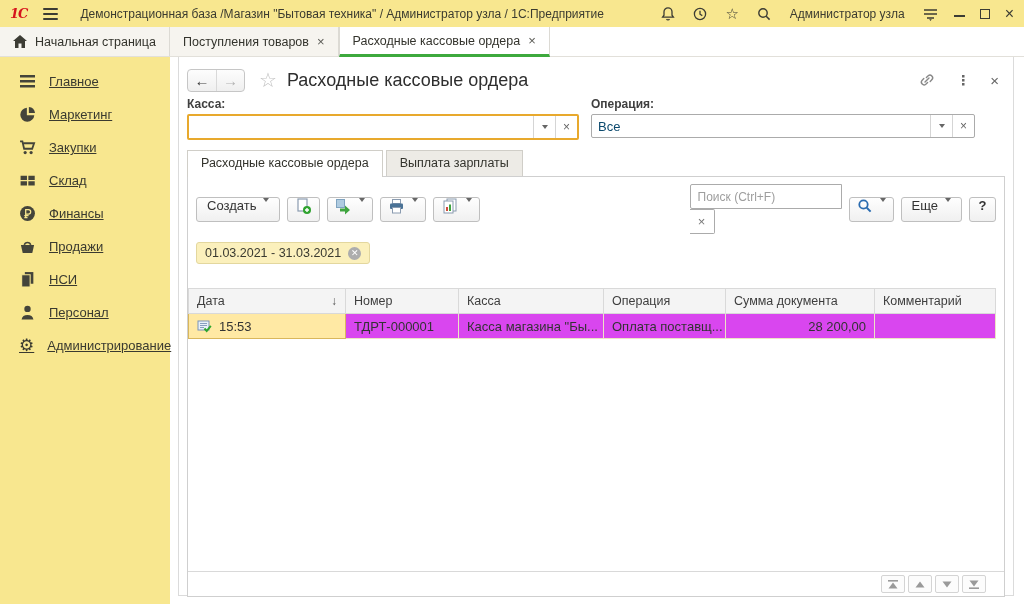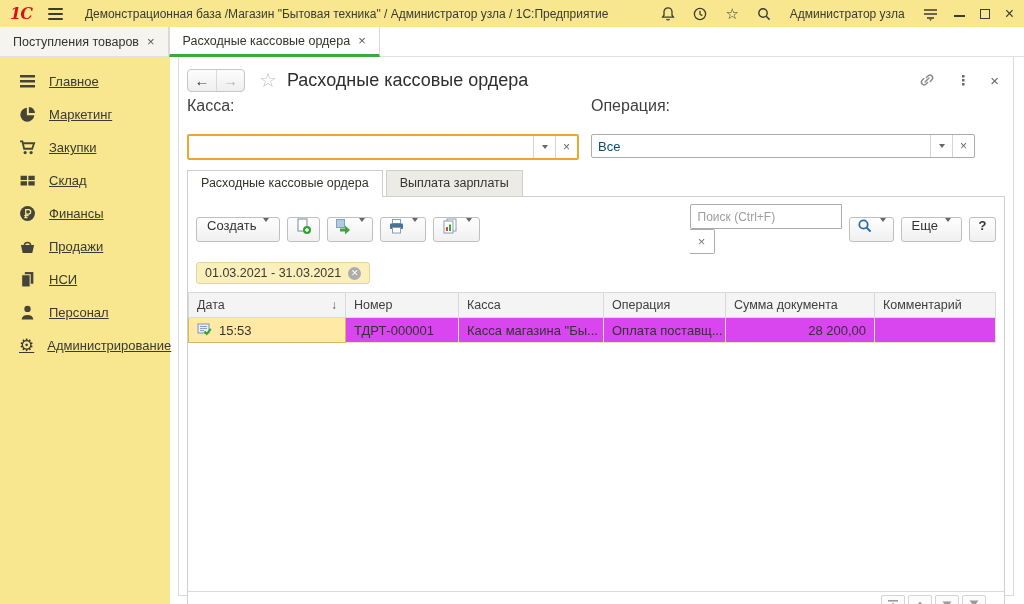--- a/index.html
+++ b/index.html
@@ -1,21 +1,21 @@
 <!DOCTYPE html>
 <html><head>
 <meta charset="utf-8">
 <style>
   * { margin:0; padding:0; box-sizing:border-box; }
   html,body { width:1024px; height:604px; overflow:hidden; background:#fff;
     font-family:"Liberation Sans","DejaVu Sans",sans-serif; font-size:13px; color:#333; }
 
   
   .titlebar { height:27px; background:#F8E78F; display:flex; align-items:center; padding:0 10px; gap:10px; }
-  .logo { font-family:"DejaVu Serif",serif; font-style:italic; font-weight:bold; font-size:16px; color:#D6131C; letter-spacing:-1px; margin-right:6px; }
+  .logo { font-family:"DejaVu Serif",serif; font-style:italic; font-weight:bold; font-size:13px; color:#D6131C; letter-spacing:-1px; margin-right:6px; }
   .burger { display:inline-flex; flex-direction:column; gap:3px; margin-right:12px; cursor:pointer; }
   .burger i { width:15px; height:2px; background:#3C3C34; border-radius:1px; }
   .tb-title { font-size:12px; color:#3B3B30; white-space:nowrap; }
   .tb-right { margin-left:auto; display:flex; align-items:center; gap:15px; }
   .tb-ic { width:17px; height:17px; display:inline-flex; align-items:center; justify-content:center; cursor:pointer; }
   .tb-ic svg { display:block; }
   .tb-star { font-size:15px; color:#3C3C34; }
   .tb-user { font-size:12px; color:#3B3B30; margin:0 2px; }
   .win-min { width:11px; height:11px; position:relative; cursor:pointer; }
   .win-min::after { content:""; position:absolute; left:0; right:0; bottom:2px; border-bottom:2px solid #3C3C34; }
@@ -45,21 +45,21 @@
   .navbtn.disabled { color:#B3B3B3; border-left:1px solid #D9D9D9; cursor:default; }
   .fav-star { font-size:20px; color:#C2C2C2; margin:0 10px 0 14px; cursor:pointer; }
   .page-title { font-size:18px; font-weight:400; color:#2E2E2E; white-space:nowrap; }
   .fh-right { margin-left:auto; display:flex; align-items:center; gap:20px; padding-right:6px; }
   .fh-ic { color:#777; cursor:pointer; display:inline-flex; align-items:center; }
   .fh-dots { font-size:14px; color:#666; letter-spacing:0; font-weight:bold; }
   .fh-close { font-size:15px; color:#666; }
 
   
   .fields-row { display:flex; gap:12px; }
-  .field label { display:block; font-size:16px; color:#3F3F3F; margin-bottom:19px; }
+  .field label { display:block; font-size:12px; color:#3F3F3F; margin-bottom:3px;font-weight:bold; }
   .control { display:flex; height:24px; border:1px solid #ABABAB; border-radius:2px; background:#fff; align-items:stretch; }
   .control.focused { border:2px solid #E8A92D; height:26px; }
   .control input { border:none; outline:none; flex:1; padding:0 6px; font-size:13px; font-family:inherit; background:transparent; color:#0c4a6e; }
   .ctl-btn { width:22px; display:flex; align-items:center; justify-content:center; border-left:1px solid #D5D5D5; color:#666; cursor:pointer; font-size:12px; }
   .tri { width:0; height:0; border-left:3.5px solid transparent; border-right:3.5px solid transparent; border-top:4px solid #666; }
   .w-kassa { width:392px; }
   .w-oper { width:384px; }
 
   
   .inner-tabs { display:flex; margin-top:10px; position:relative; z-index:2; }
@@ -77,28 +77,28 @@
   .search-wrap input::placeholder { color:#9E9E9E; }
   .search-clear { width:25px; height:25px; border:1px solid #ABABAB; border-left:none; border-radius:0 2px 2px 0; background:#fff; display:flex; align-items:center; justify-content:center; color:#777; cursor:pointer; }
   .btn.help { width:27px; padding:0; font-weight:bold; }
 
   
   .chip-row { padding:1px 8px 8px; }
   .chip { display:inline-flex; align-items:center; gap:7px; background:#FBF0BC; border:1px solid #E3D79E; border-radius:3px; padding:3px 8px; font-size:12.5px; color:#3A3A30; }
   .chip-x { width:13px; height:13px; border-radius:50%; background:#ADADAD; color:#fff; font-size:9px; line-height:13px; text-align:center; cursor:pointer; }
 
   
-  .grid { margin-right:8px; border-collapse:collapse; width:calc(100% - 8px); table-layout:fixed; }
+  .grid { margin-right:8px; border-collapse:collapse; width:calc(100% - 8px); table-layout:fixed;margin-top:16px; }
   .grid th { background:#F4F4F4; border:1px solid #D9D9D9; font-weight:400; font-size:12.5px; color:#3E3E3E; text-align:left; padding:4px 8px; height:25px; }
   .grid td { border:1px solid #EDE3C4; background:#d946ef; font-size:13px; color:#333; padding:2px 8px; height:25px; white-space:nowrap; overflow:hidden; }
   .grid td.sel { background:#FFE9A4; border:1px solid #D9B75C; }
   .th-date { display:flex; justify-content:space-between; align-items:center; }
   .sort-arrow { color:#555; font-size:12px; }
   .td-amount { text-align:right; }
-  .cell-date { display:flex; gap:7px; }
+  .cell-date { display:flex; align-items:center; gap:7px; }
 
   .fill { flex:1; }
   .bottom-strip { border-top:1px solid #D9D9D9; height:25px; display:flex; align-items:center; justify-content:flex-end; gap:3px; padding-right:18px; }
   .nav-sq { width:24px; height:18px; border:1px solid #D4D4D4; border-radius:2px; background:#FCFCFC; display:flex; align-items:center; justify-content:center; cursor:pointer; }
 </style>
 </head>
 <body>
 
 <div class="titlebar">
   <span class="logo">1С</span>
@@ -135,20 +135,26 @@
           <path d="M7.2 12.3h2.6L8.5 14z" fill="#3C3C34"></path>
         </svg>
     </span>
     <span class="win-min"></span>
     <span class="win-max"></span>
     <span class="win-close">×</span>
   </div>
 </div>
 
 <div class="tabstrip">
+  <div class="ttab">
+    <svg width="14" height="13" viewBox="0 0 14 13">
+        <path d="M7 0 L14 6 H12 V13 H8.5 V8.5 H5.5 V13 H2 V6 H0 Z" fill="#3C3C34"></path>
+      </svg>
+    <span>Начальная страница</span>
+  </div>
   <div class="ttab">
     <span>Поступления товаров</span>
     <span class="tclose">×</span>
   </div>
   <div class="ttab active">
     <span>Расходные кассовые ордера</span>
     <span class="tclose">×</span>
   </div>
 </div>
 

